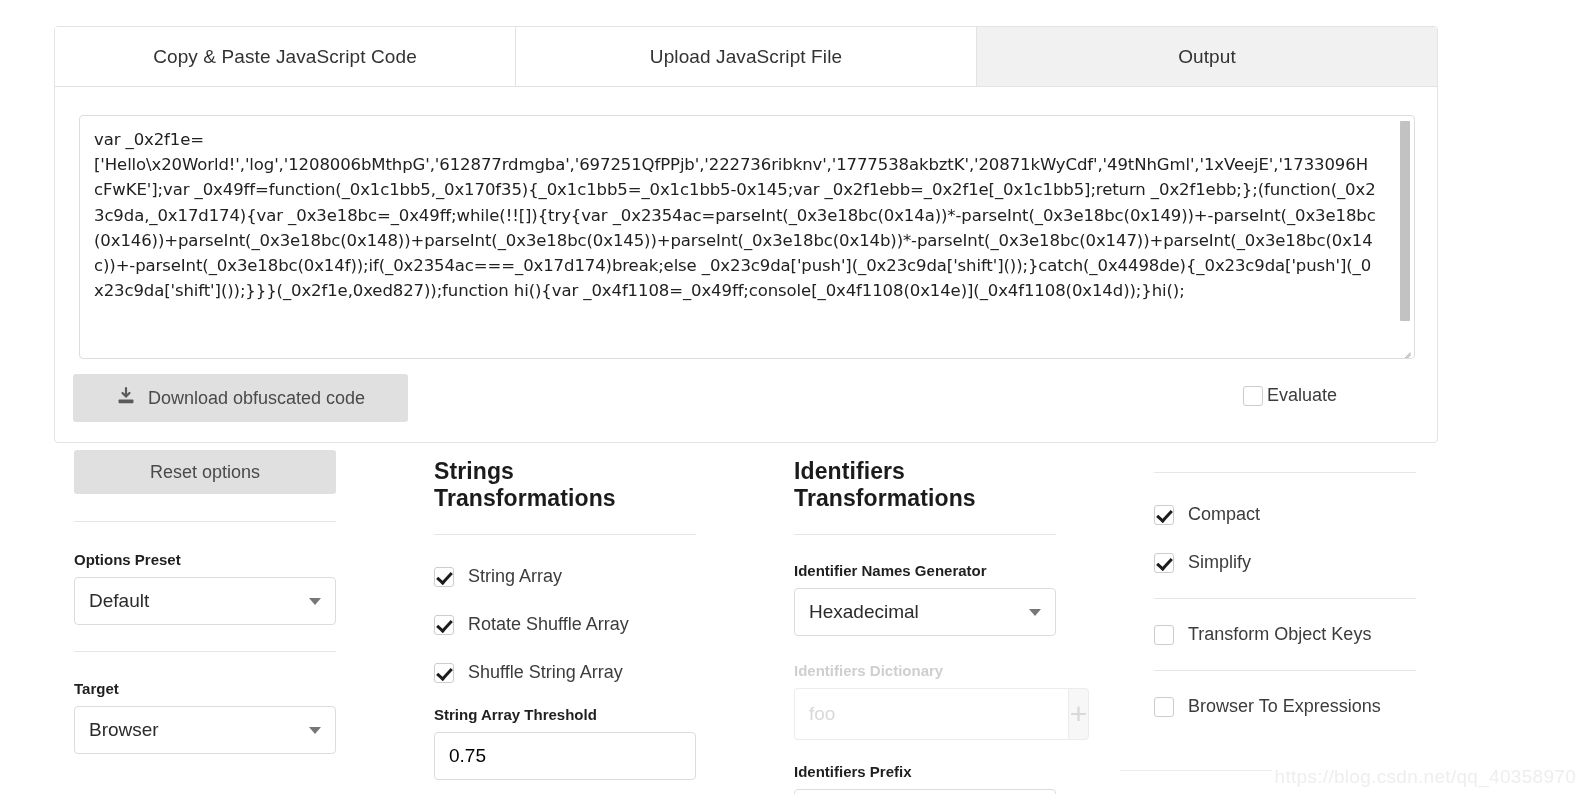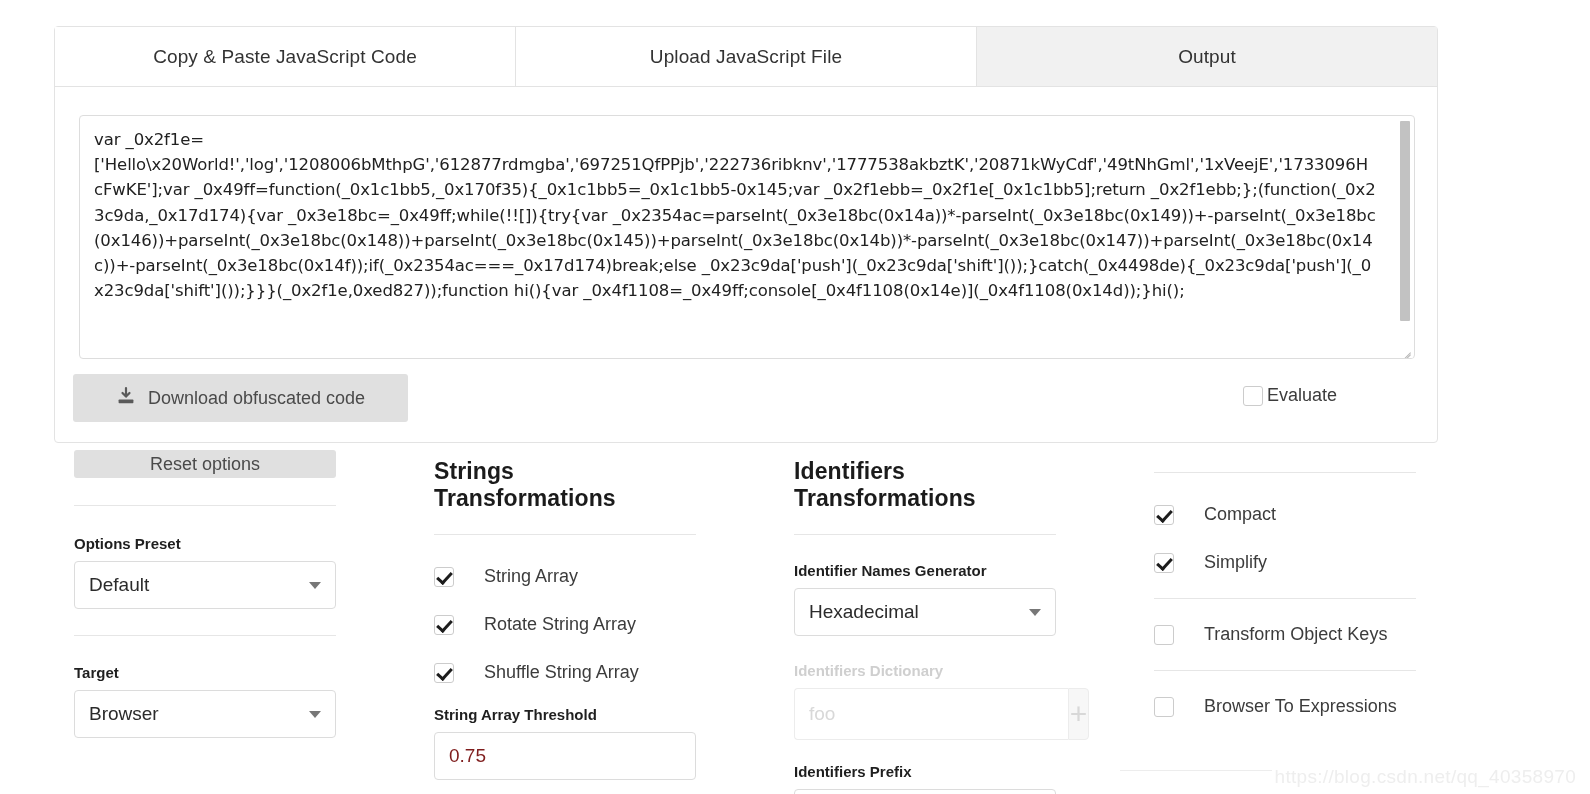--- a/index.html
+++ b/index.html
@@ -176,21 +176,21 @@
     margin: 8px 0 0 0;
     letter-spacing: .1px;
   }
   .hr {
     height: 1px;
     background: #e6e6e6;
     margin: 18px 0 0 0;
   }
 
   .reset-btn {
-    width: 262px; height: 28px;
+    width: 262px; height: 44px;
     background: #e0e0e0;
     border: none;
     border-radius: 3px;
     font-size: 18px;
     color: #4a4a4a;
     cursor: pointer;
     font-family: "Liberation Sans", sans-serif;
   }
 
   .field-label {
@@ -224,21 +224,21 @@
     border-top: 7px solid #777777;
   }
 
   .text-input {
     width: 262px; height: 48px;
     border: 1px solid #dcdcdc;
     border-radius: 4px;
     background: #ffffff;
     padding: 0 14px;
     font-size: 19px;
-    color: #7f1d1d;
+    color: #000000;
     font-family: "Liberation Sans", sans-serif;
     outline: none;
   }
   .text-input::placeholder { color: #cfcfcf; }
 
   .dict-row {
     display: flex;
     width: 295px;
     height: 52px;
   }
@@ -266,21 +266,21 @@
     cursor: pointer;
     display: flex;
     align-items: center;
     justify-content: center;
     font-family: "Liberation Sans", sans-serif;
   }
 
   .cb-row {
     display: flex;
     align-items: center;
-    gap: 30px;
+    gap: 14px;
     cursor: pointer;
   }
 
   .watermark {
     position: absolute;
     right: 14px; bottom: 6px;
     font-size: 19px;
     color: #eeeeee;
     letter-spacing: .3px;
     user-select: none;
@@ -368,21 +368,21 @@
       <div class="col-title">Strings Transformations</div>
       <div class="hr" style="margin-top:22px;width:262px;"></div>
 
       <div class="cb-row" style="margin-top:31px;">
         <span class="cb checked"></span>
         <span class="cb-label">String Array</span>
       </div>
 
       <div class="cb-row" style="margin-top:27px;">
         <span class="cb checked"></span>
-        <span class="cb-label">Rotate String Array</span>
+        <span class="cb-label">Rotate Shuffle Array</span>
       </div>
 
       <div class="cb-row" style="margin-top:27px;">
         <span class="cb checked"></span>
         <span class="cb-label">Shuffle String Array</span>
       </div>
 
       <div style="margin-top:23px;">
         <div class="field-label">String Array Threshold</div>
         <input class="text-input" readonly="" value="0.75" style="">

